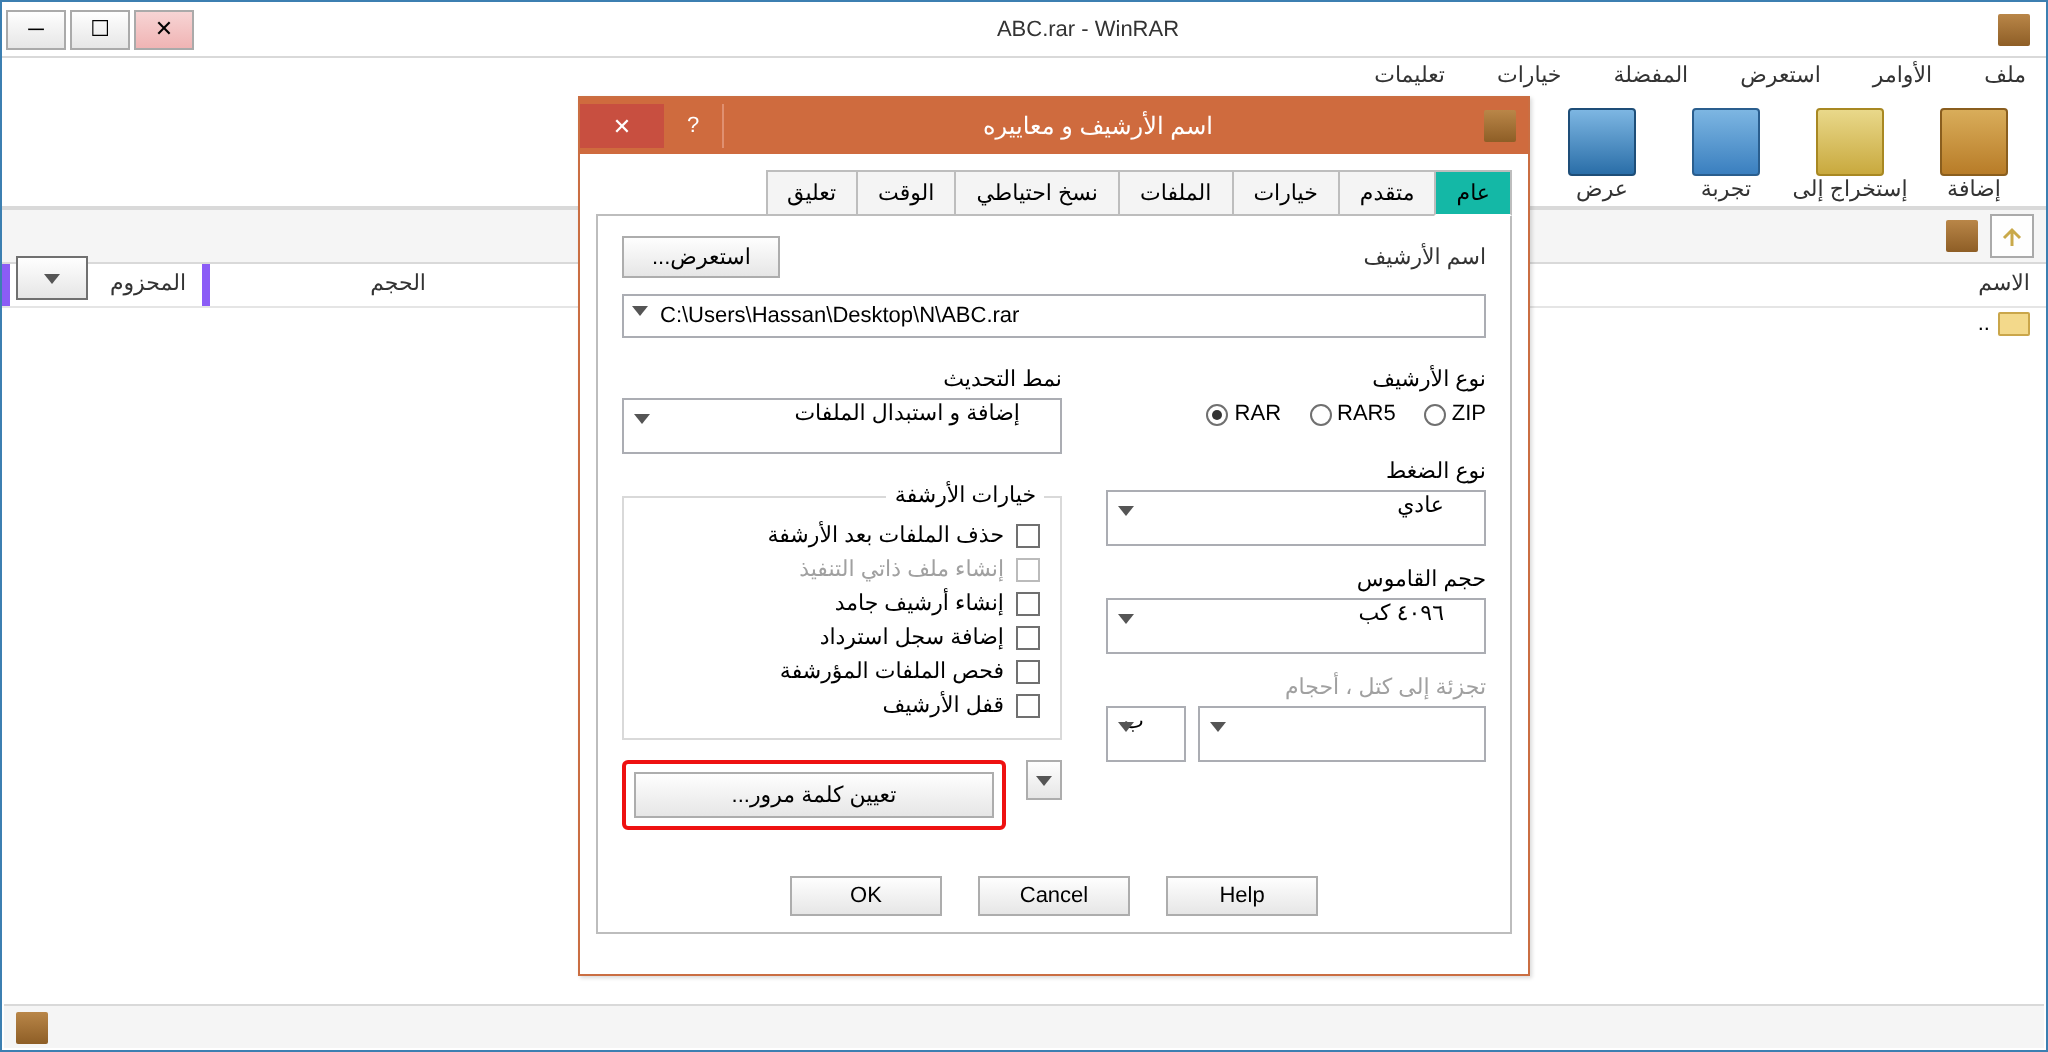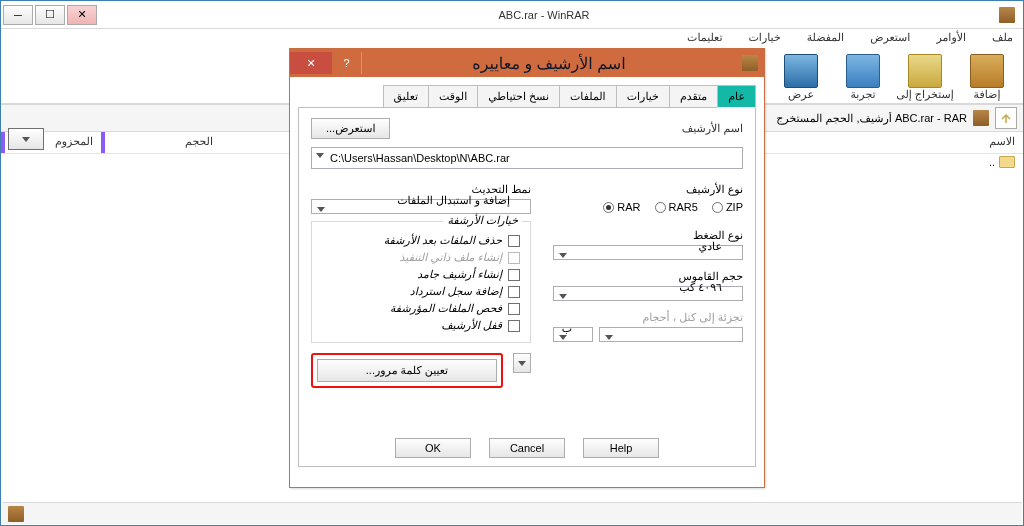--- a/index.html
+++ b/index.html
@@ -40,38 +40,38 @@
   .folder-icon { width:16px; height:12px; background:#f3d98b; border:1px solid #caa64a; border-radius:1px; display:inline-block; margin-left:4px;}
   
   .addr-drop { position:absolute; top:127px; left:7px; width:36px; height:22px; border:1px solid #707070; background:linear-gradient(#fefefe,#e6e6e6); display:flex; align-items:center; justify-content:center;}
   
   .statusbar { position:absolute; bottom:1px; left:1px; right:1px; height:22px; border-top:1px solid #d9d9d9; background:#f5f5f5; display:flex; align-items:center; justify-content:flex-start; direction:ltr; padding:0 6px;}
   .statusbar .app-mini{ margin-right:auto;}
   
   
   .dialog { position:absolute; top:48px; left:289px; width:476px; height:440px; border:1px solid #ca6e42; background:#fff; direction:rtl; box-shadow:1px 1px 2px rgba(0,0,0,0.15);}
   .dlg-title { height:28px; background:#cf6b3e; color:#fff; display:flex; align-items:center; direction:ltr;}
-  .dlg-title .title-text{ flex:1; text-align:center; color:#0f172a; font-size:16px;}
+  .dlg-title .title-text{ flex:1; text-align:center; color:#ffffff; font-size:12px;}
   .dlg-help{ width:30px; height:22px; background:#cf6b3e; color:#fff; display:flex; align-items:center; justify-content:center; border-right:1px solid #e09070;}
   .dlg-close{ width:42px; height:22px; background:#c84f40; color:#fff; display:flex; align-items:center; justify-content:center;}
   .dlg-icon{ margin:0 6px;}
   
   .tabs { display:flex; margin:8px 8px 0 8px; direction:rtl; }
   .tab { border:1px solid #bdbdbd; border-bottom:none; padding:4px 10px 3px; background:#f4f4f4; margin-left:-1px; position:relative;}
   .tab.active { background:#14b8a6; z-index:2; padding-bottom:4px; border-bottom:1px solid #fff; margin-bottom:-1px;font-family:Liberation Serif, serif;}
   .tab-panel { border:1px solid #bdbdbd; margin:0 8px; padding:10px 12px 8px; height:360px; position:relative;}
   
   .row { display:flex; align-items:center; gap:8px; margin-bottom:8px; }
   .field-label { color:#333; }
   .browse-btn, .btn { border:1px solid #adadad; background:linear-gradient(#fefefe,#e6e6e6); padding:3px 14px; }
   .profiles-btn { border:1px solid #7aa7d0; background:linear-gradient(#f2f8fd,#dcebf8); padding:3px 18px; }
   .text-input { flex:1; height:22px; border:1px solid #abadb3; padding:0 6px 0 18px; direction:ltr; text-align:left; background:#fff; display:flex; align-items:center; position:relative;}
   .text-input .chev { position:absolute; left:4px; top:5px; width:0;height:0;border-left:4px solid transparent;border-right:4px solid transparent;border-top:5px solid #555;}
   
-  .combo { height:15px; border:1px solid #abadb3; background:#fff; display:flex; align-items:center; position:relative; padding:0 20px 12px 6px;}
+  .combo { height:28px; border:1px solid #abadb3; background:#fff; display:flex; position:relative; padding:0 20px 12px 6px;}
   .combo .chev{ position:absolute; right:auto; left:5px; top:7px; width:0;height:0;border-left:4px solid transparent;border-right:4px solid transparent;border-top:5px solid #555;}
   .combo-small{ width:40px; }
   
   .two-col { display:flex; gap:22px; }
   .col-right { width:190px; display:flex; flex-direction:column; }
   .col-left { flex:1; display:flex; flex-direction:column; }
   
   .section-label { margin:6px 0 3px; }
   .radio-row { display:flex; gap:14px; direction:ltr; justify-content:flex-end; padding:2px 0;}
   .radio { display:flex; align-items:center; gap:3px; }
@@ -141,21 +141,20 @@
     </div>
   </div>
 
   <div class="pathbar">
     <div class="up-btn">
       <svg width="14" height="12">
           <path d="M3 7 L7 3 L11 7 M7 3 L7 11" stroke="#c9a94a" stroke-width="1.5" fill="none"></path>
         </svg>
     </div>
     <span class="app-mini"></span>
-    <span style="flex:1; white-space:nowrap; overflow:hidden;">ABC.rar - RAR أرشيف, الحجم المستخرج</span>
   </div>
 
   <div class="list-header">
     <div class="col col-name">الاسم</div>
     <div class="col col-size">الحجم</div>
     <div class="col col-packed">المحزوم</div>
   </div>
   <div class="list-body">
     <div class="list-row">
       <span class="folder-icon"></span>
@@ -247,21 +246,21 @@
         </div>
       </div>
 
       <div class="col-left">
         <div class="section-label">نمط التحديث</div>
         <div class="combo">
           <span class="chev"></span>
           <span>إضافة و استبدال الملفات</span>
         </div>
 
-        <div class="group" style="margin-top:7px;font-style:italic;">
+        <div class="group" style="margin-top:21px;">
           <span class="group-title">خيارات الأرشفة</span>
           <div class="chk-row">
               <span class="chk"></span>
               <span>حذف الملفات بعد الأرشفة</span>
             </div>
           <div class="chk-row disabled">
               <span class="chk"></span>
               <span>إنشاء ملف ذاتي التنفيذ</span>
             </div>
           <div class="chk-row">

